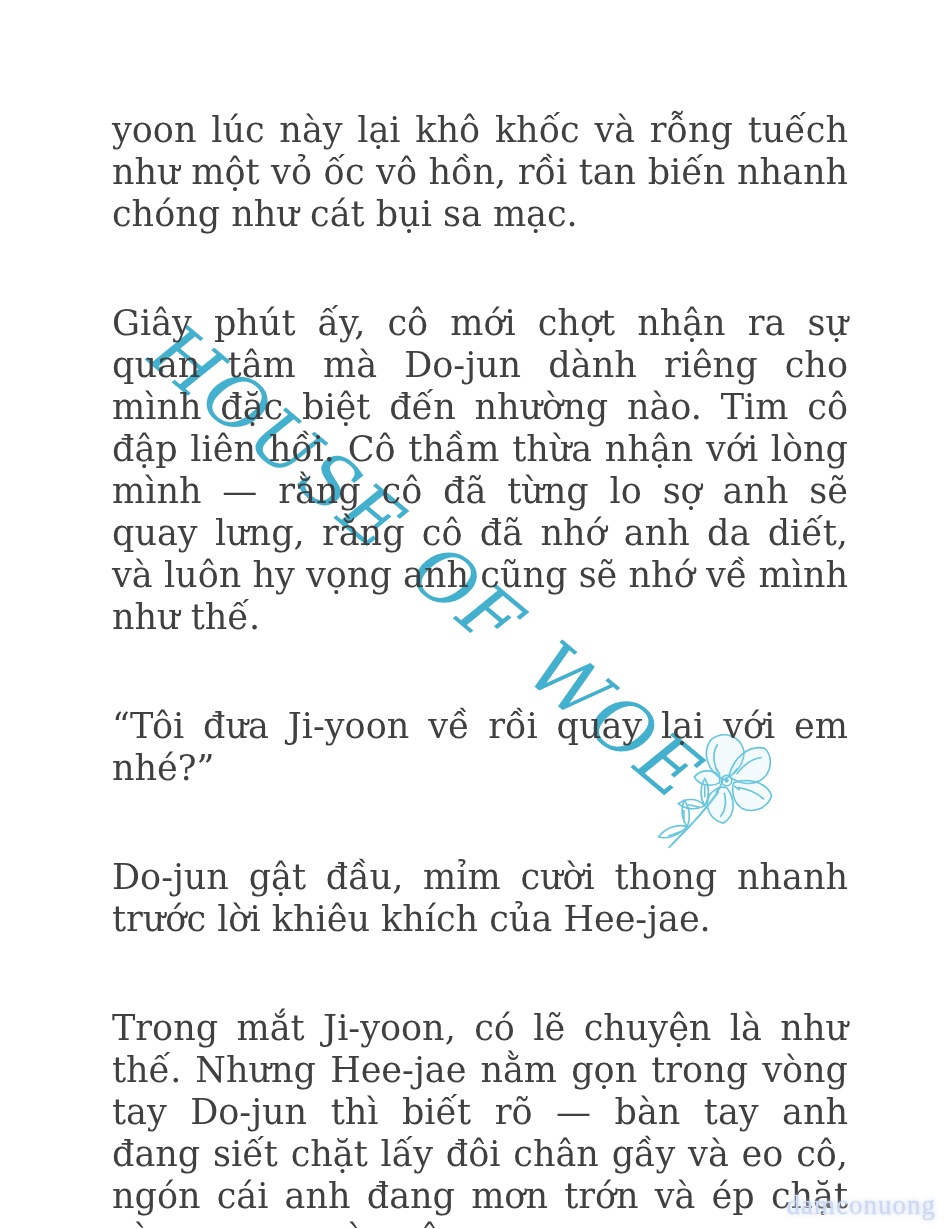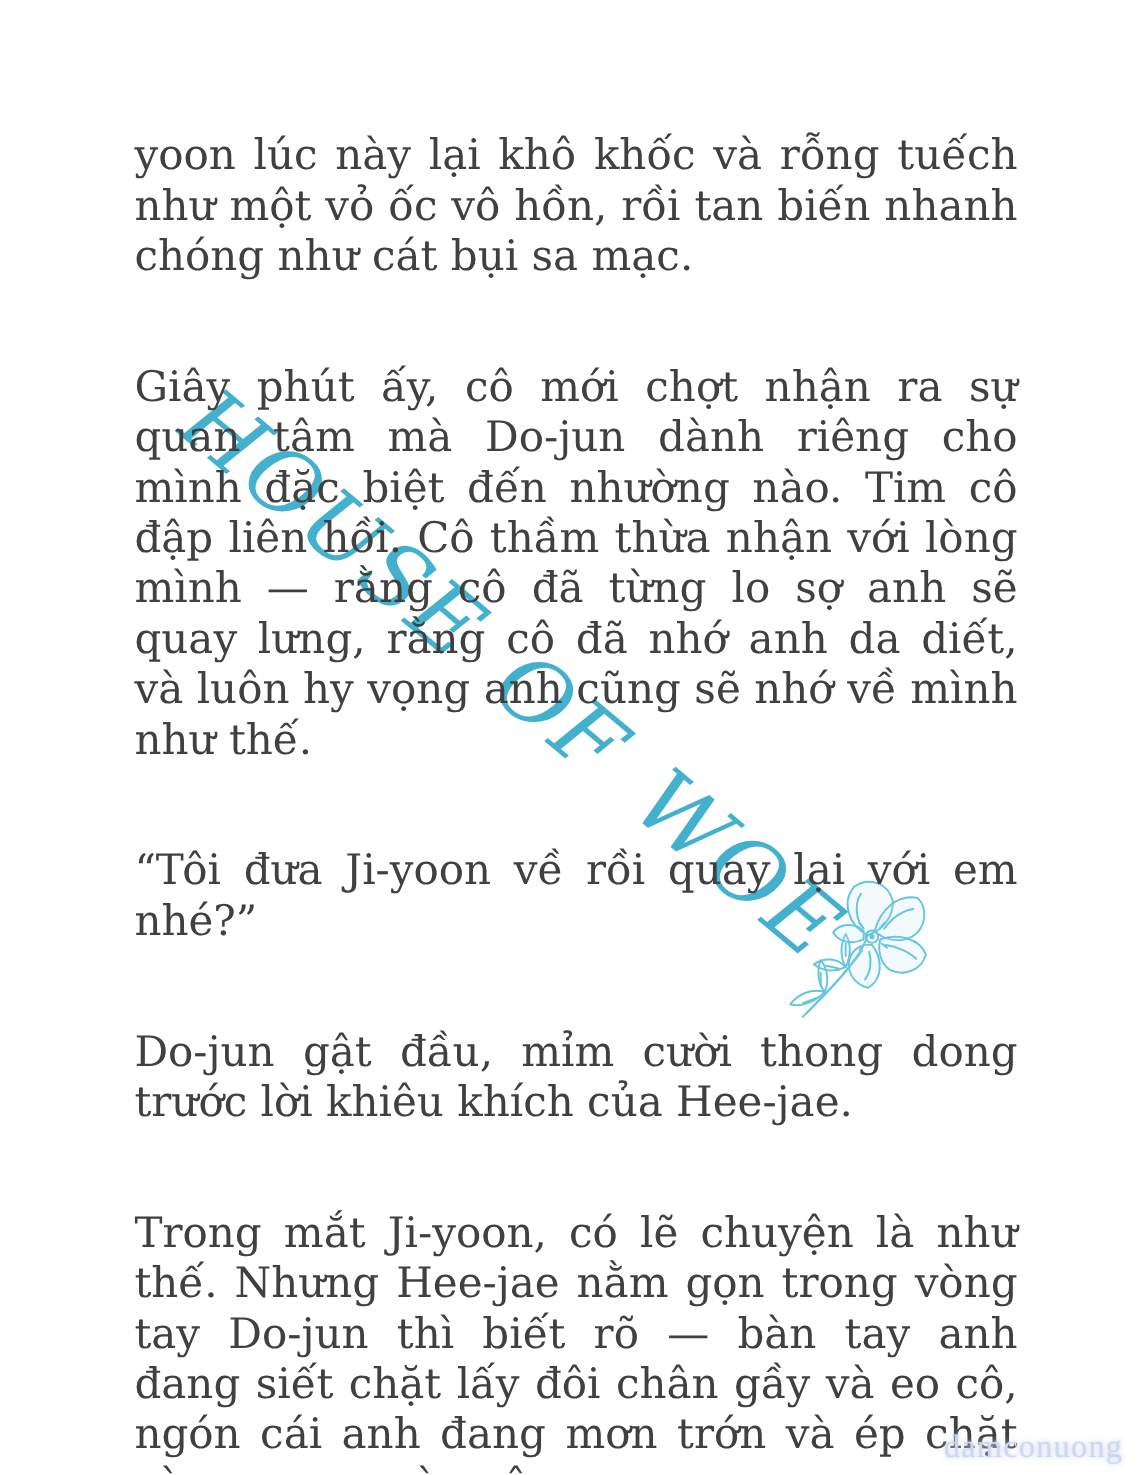--- a/index.html
+++ b/index.html
@@ -110,19 +110,19 @@
         <circle cx="64" cy="56" r="1.2" fill="#4cbcd6"></circle>
         <path d="M58,50 L55,46 M70,50 L73,46 M71,61 L75,64 M58,62 L55,66"></path>
       </g>
     </svg>
   </div>
 
   <div class="text-block">
     <p>yoon lúc này lại khô khốc và rỗng tuếch như một vỏ ốc vô hồn, rồi tan biến nhanh chóng như cát bụi sa mạc.</p>
     <p>Giây phút ấy, cô mới chợt nhận ra sự quan tâm mà Do-jun dành riêng cho mình đặc biệt đến nhường nào. Tim cô đập liên hồi. Cô thầm thừa nhận với lòng mình — rằng cô đã từng lo sợ anh sẽ quay lưng, rằng cô đã nhớ anh da diết, và luôn hy vọng anh cũng sẽ nhớ về mình như thế.</p>
     <p>“Tôi đưa Ji-yoon về rồi quay lại với em nhé?”</p>
-    <p>Do-jun gật đầu, mỉm cười thong dong trước lời khiêu khích của Hee-jae.</p>
+    <p>Do-jun gật đầu, mỉm cười thong nhanh trước lời khiêu khích của Hee-jae.</p>
     <p>Trong mắt Ji-yoon, có lẽ chuyện là như thế. Nhưng Hee-jae nằm gọn trong vòng tay Do-jun thì biết rõ — bàn tay anh đang siết chặt lấy đôi chân gầy và eo cô, ngón cái anh đang mơn trớn và ép chặt vào xương sườn cô.</p>
   </div>
 
   <div class="site-watermark">damconuong</div>
 
 </div>
 
 </body></html>

